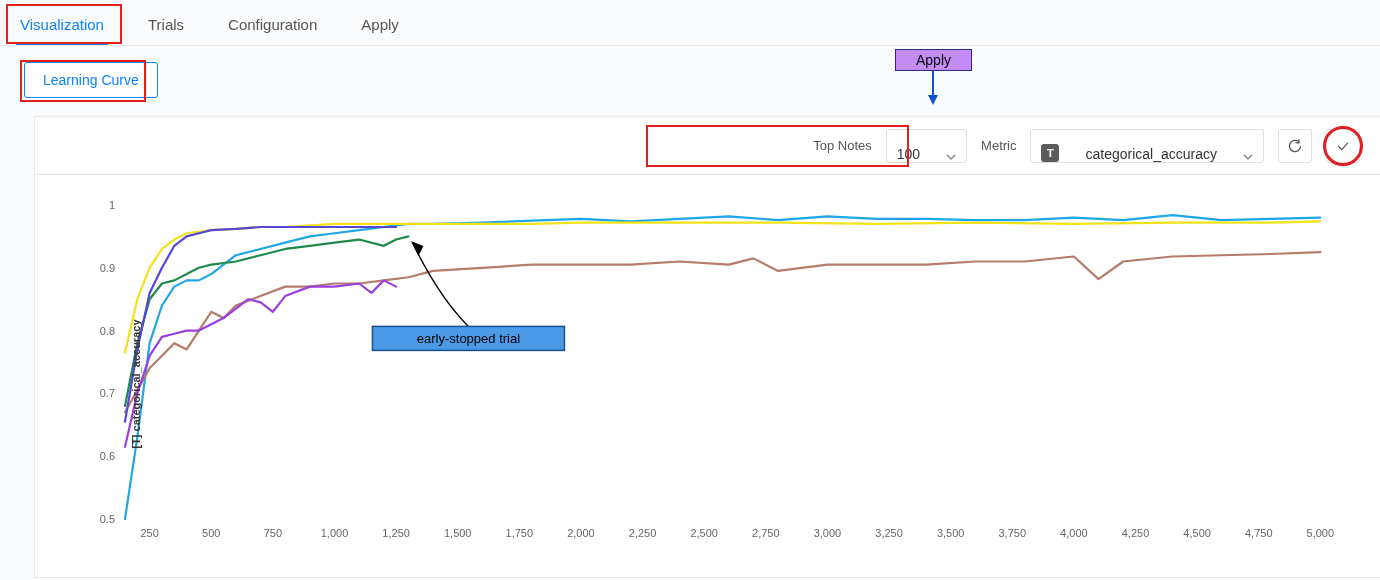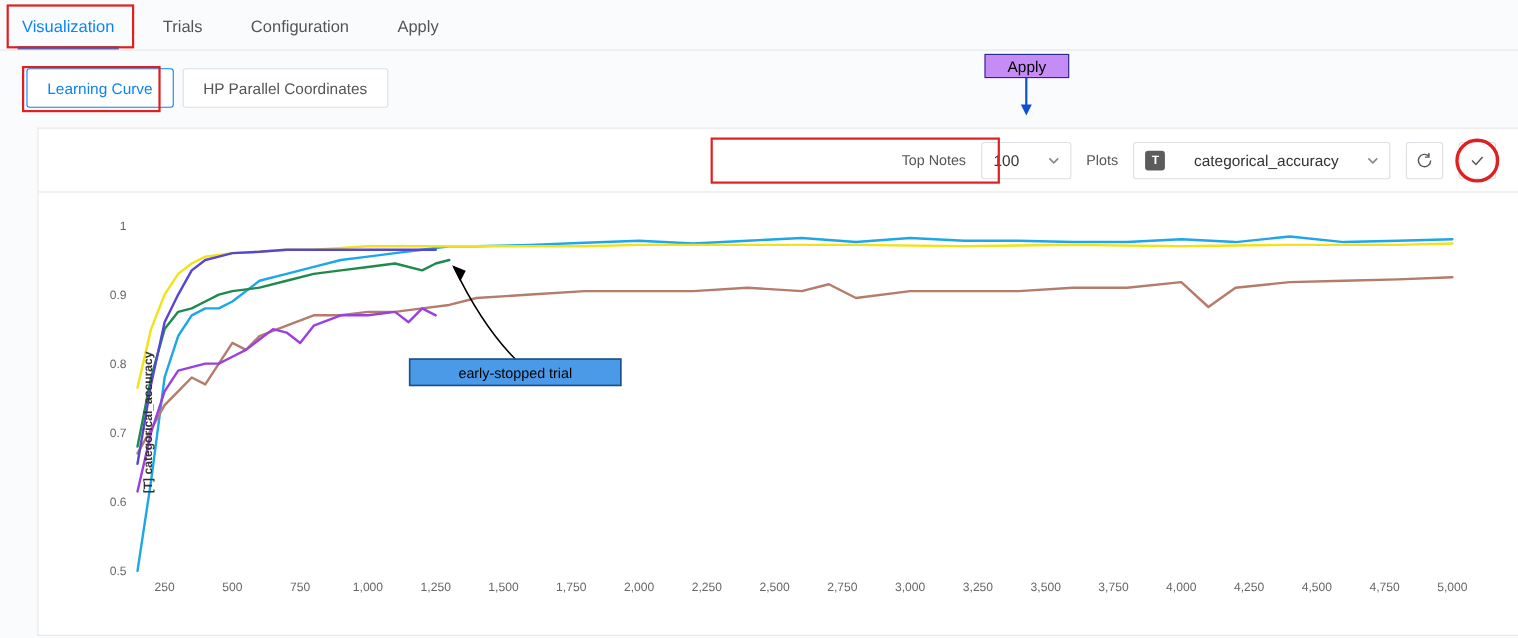--- a/index.html
+++ b/index.html
@@ -23,21 +23,21 @@
   .subtab-row{display:flex;padding:16px 16px 0 24px;gap:8px}
   .subtab{font-size:14px;color:var(--muted);padding:9px 18px;border:1px solid var(--border);border-radius:3px;background:#fff;cursor:pointer}
   .subtab.active{color:var(--blue);border-color:var(--blue)}
   
   .anno-box{position:absolute;border:2px solid var(--red);pointer-events:none}
   .page-area{position:relative}
   
   .panel{margin:18px 0 0 34px;width:1346px;border:1px solid var(--panel-border);border-right:none;background:#fff}
   .toolbar{display:flex;align-items:center;height:58px;padding:0 20px 0 0;border-bottom:1px solid var(--panel-border);justify-content:flex-end;gap:14px;position:relative}
   .tb-label{font-size:13px;color:var(--muted)}
-  .select{display:inline-flex;align-items:center;gap:26px;border:1px solid var(--border);border-radius:3px;height:34px;padding:0 10px;background:#fff;cursor:pointer;font-size:14px}
+  .select{display:inline-flex;align-items:flex-end;gap:26px;border:1px solid var(--border);border-radius:3px;height:34px;padding:0 10px;background:#fff;cursor:pointer;font-size:14px}
   .select .chev{width:10px;height:10px}
   .metric-badge{background:#5c5c5c;color:#fff;border-radius:3px;width:18px;height:18px;display:inline-flex;align-items:center;justify-content:center;font-size:11px;font-weight:600}
   .icon-btn{width:34px;height:34px;border:1px solid var(--border);border-radius:3px;display:inline-flex;align-items:center;justify-content:center;background:#fff;cursor:pointer}
   .icon-btn svg{width:16px;height:16px;stroke:#555;fill:none;stroke-width:1.6}
   
   .apply-callout{position:absolute;top:-68px;right:18px;display:flex;flex-direction:column;align-items:center}
   .apply-label{background:var(--purple-bg);border:1.5px solid #2a2a8a;color:#000;font-size:14px;padding:2px 20px}
   .apply-arrow{height:34px}
   .apply-circle{position:absolute;width:40px;height:40px;border:3px solid var(--red);border-radius:50%;pointer-events:none}
   
@@ -60,21 +60,20 @@
     <div class="tab1 active">Visualization</div>
     <div class="tab1">Trials</div>
     <div class="tab1">Configuration</div>
     <div class="tab1">Apply</div>
   </div>
 
   <div class="anno-box" style="left:6px;top:4px;width:116px;height:40px"></div>
 
   <div class="subtab-row">
     <div class="subtab active">Learning Curve</div>
-    <div class="subtab">HP Parallel Coordinates</div>
   </div>
   <div class="anno-box" style="left:20px;top:60px;width:126px;height:42px"></div>
 
   <div class="panel">
     <div class="toolbar">
 
       <div class="apply-callout" style="right:408px">
         <span class="apply-label">Apply</span>
         <svg class="apply-arrow" width="14" height="34">
           <line x1="7" y1="0" x2="7" y2="26" stroke="#1050d0" stroke-width="2"></line>
@@ -83,21 +82,21 @@
       </div>
 
       <span class="tb-label">Top Notes</span>
       <div class="select">
         <span>100</span>
         <svg class="chev" viewBox="0 0 10 10">
             <path d="M1 3 L5 7 L9 3" stroke="#888" stroke-width="1.5" fill="none"></path>
           </svg>
       </div>
 
-      <span class="tb-label">Plots</span>
+      <span class="tb-label">Metric</span>
       <div class="select" style="min-width:210px;position:relative">
         <span class="metric-badge">T</span>
         <span>categorical_accuracy</span>
         <svg class="chev" viewBox="0 0 10 10">
             <path d="M1 3 L5 7 L9 3" stroke="#888" stroke-width="1.5" fill="none"></path>
           </svg>
       </div>
 
       <div class="icon-btn">
         <svg viewBox="0 0 20 20">

